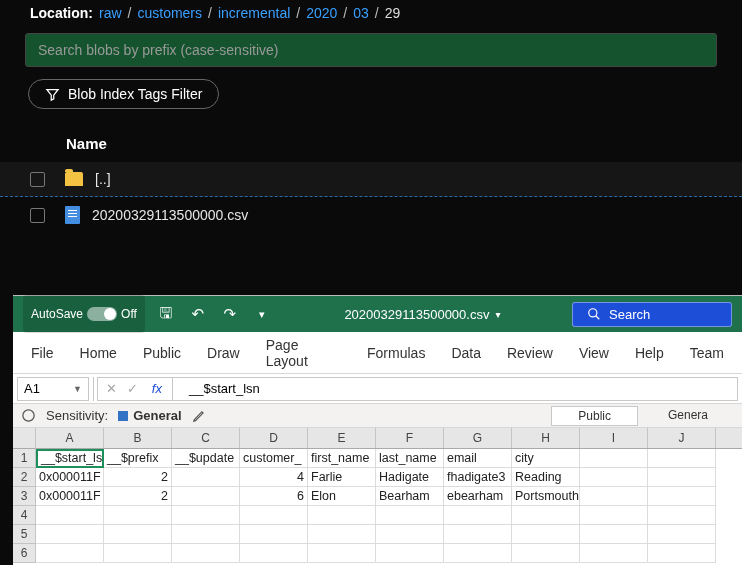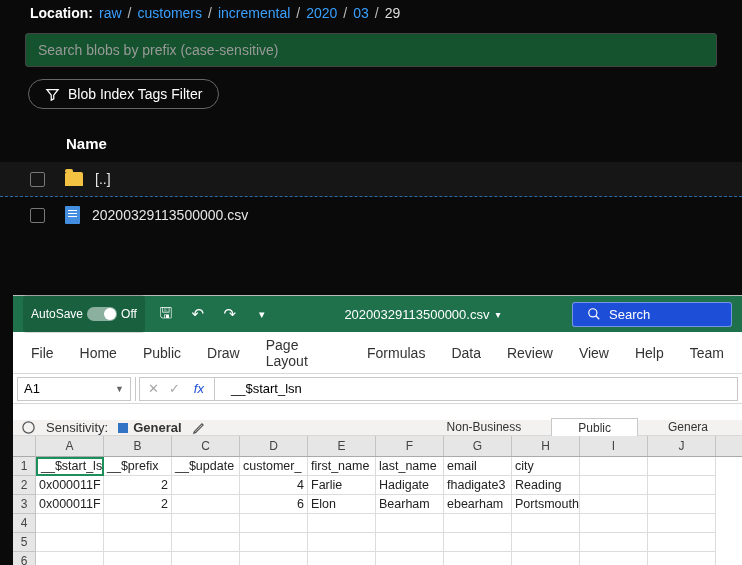--- a/index.html
+++ b/index.html
@@ -49,30 +49,30 @@
 .title-center { flex: 1; text-align: center; display: flex; justify-content: center; gap: 6px; align-items: center; }
 .searchex { background: #1d4ed8; display: flex; align-items: center; gap: 8px; padding: 4px 14px;
             border: 1px solid rgba(255,255,255,0.4); border-radius: 3px; min-width: 160px; font-size: 13px; }
 
 .ribbon { background: #fff; height: 42px; display: flex; align-items: center; gap: 26px;
           padding: 0 18px; font-size: 14px; color: #333; border-bottom: 1px solid #d7d7d7; }
 .ribbon span { cursor: pointer; }
 
 .formula-row { height: 30px; display: flex; align-items: center; background: #fff; padding: 3px 4px;
                border-bottom: 1px solid #d7d7d7; font-size: 13px; }
-.name-box { width: 114px; border: 1px solid #c8c8c8; height: 24px; display: flex; align-items: center;
+.name-box { width: 72px; border: 1px solid #c8c8c8; height: 24px; display: flex; align-items: center;
             padding: 0 6px; margin-right: 4px; background: #fff; justify-content: space-between; }
 .name-box .caret { font-size: 9px; color: #666; }
 .fx-bar { flex: 1; border: 1px solid #c8c8c8; height: 24px; display: flex; align-items: center;
           padding: 0 8px; gap: 10px; }
 .fx-icons { color: #a7a7a7; display: flex; gap: 10px; align-items: center; font-size: 13px; }
 .fx-label { color: #1d4ed8; font-style: italic; margin-left: 4px; }
 
-.sens-row { height: 16px; display: flex; align-items: center; background: #f3f2f1; padding: 0 8px;
-            font-size: 13px; color: #333; gap: 10px; border-bottom: 1px solid #d7d7d7; margin-top: 16px; }
+.sens-row { height: 24px; display: flex; align-items: center; background: #f3f2f1; padding: 0 8px;
+            font-size: 13px; color: #333; gap: 10px; border-bottom: 1px solid #d7d7d7; }
 .sens-row .cur { font-weight: 600; display: flex; gap: 5px; align-items: center; }
 .sq { width: 10px; height: 10px; background: #3273c6; }
 .sens-btn { border: 1px solid #c8c8c8; padding: 2px 26px; background: #fff; font-size: 12px; }
 .sens-btn.plain { border: none; background: transparent; }
 .sens-right { margin-left: auto; display: flex; gap: 4px; }
 
 .grid { display: flex; font-size: 13px; color: #222; }
 .rowhdrs { background: #e6e6e6; border-right: 1px solid #c4c4c4; }
 .rowhdrs div { width: 22px; height: 19px; text-align: center; border-bottom: 1px solid #c4c4c4;
                font-size: 12px; color: #444; line-height: 19px; }
@@ -193,21 +193,20 @@
       </svg>
     <span>Sensitivity:</span>
     <span class="cur">
         <span class="sq"></span>
         <span>General</span>
       </span>
     <svg width="14" height="14" viewBox="0 0 24 24" fill="none" stroke="#555" stroke-width="2">
         <path d="M3 21l3-1 13-13-2-2L4 18z"></path>
       </svg>
     <div class="sens-right">
-      <span class="sens-btn plain">Non-Business</span>
       <span class="sens-btn">Public</span>
       <span class="sens-btn plain">Genera</span>
     </div>
   </div>
 
   <div class="grid">
     <div class="rowhdrs">
       <div></div>
       <div>1</div>
       <div>2</div>

